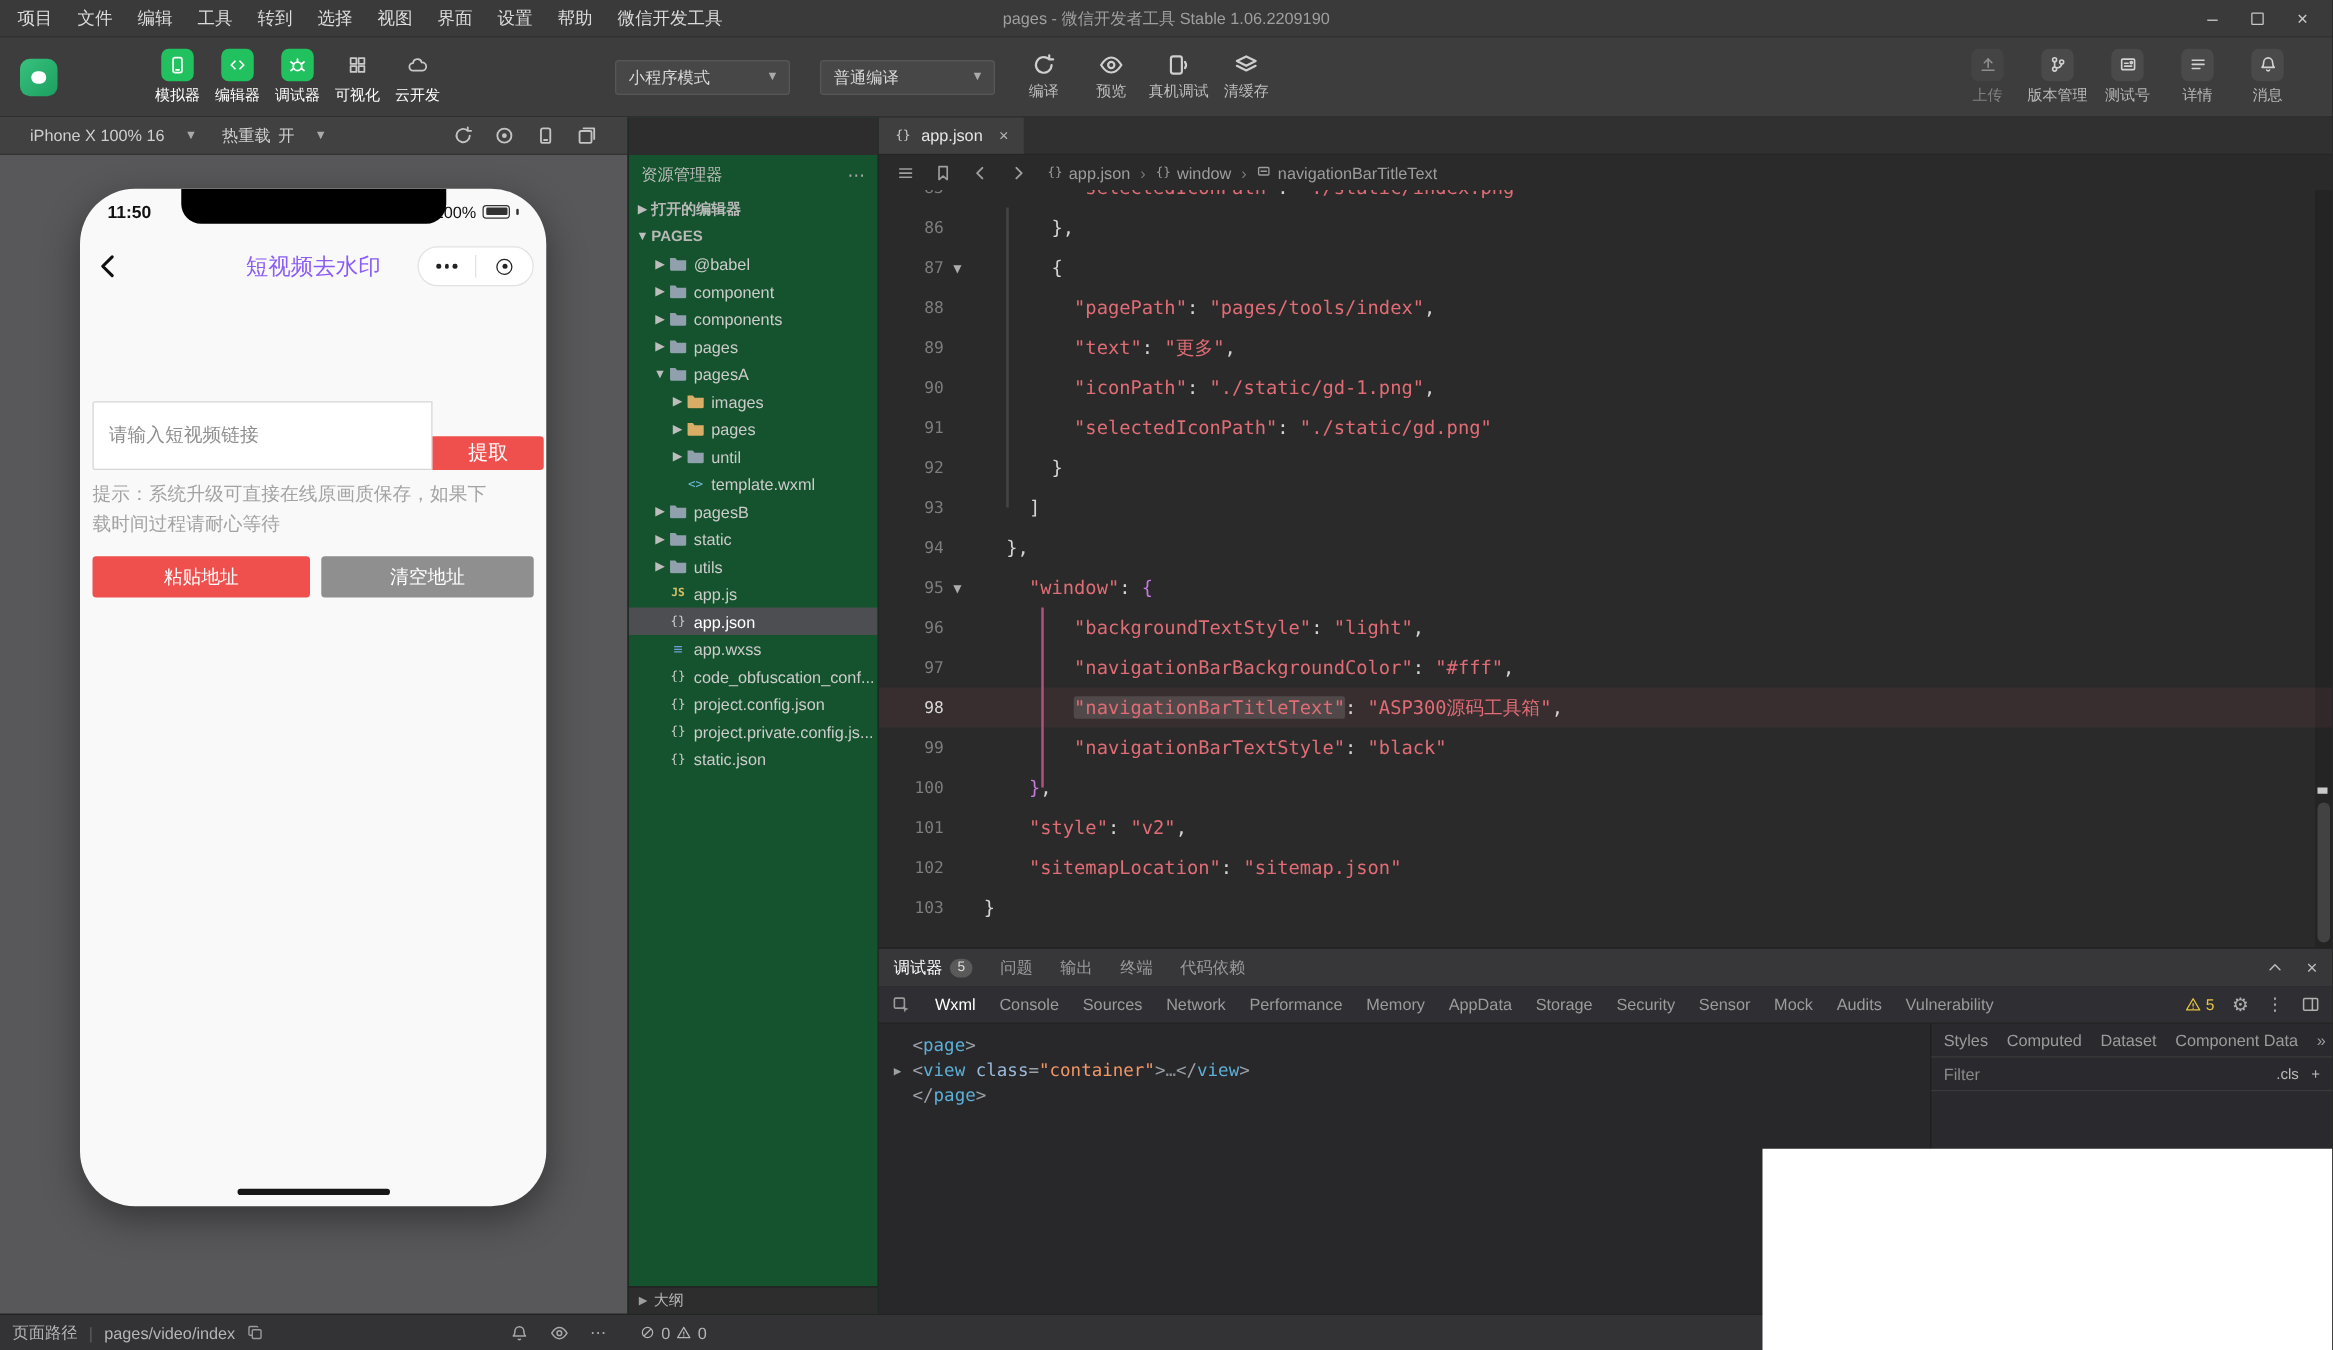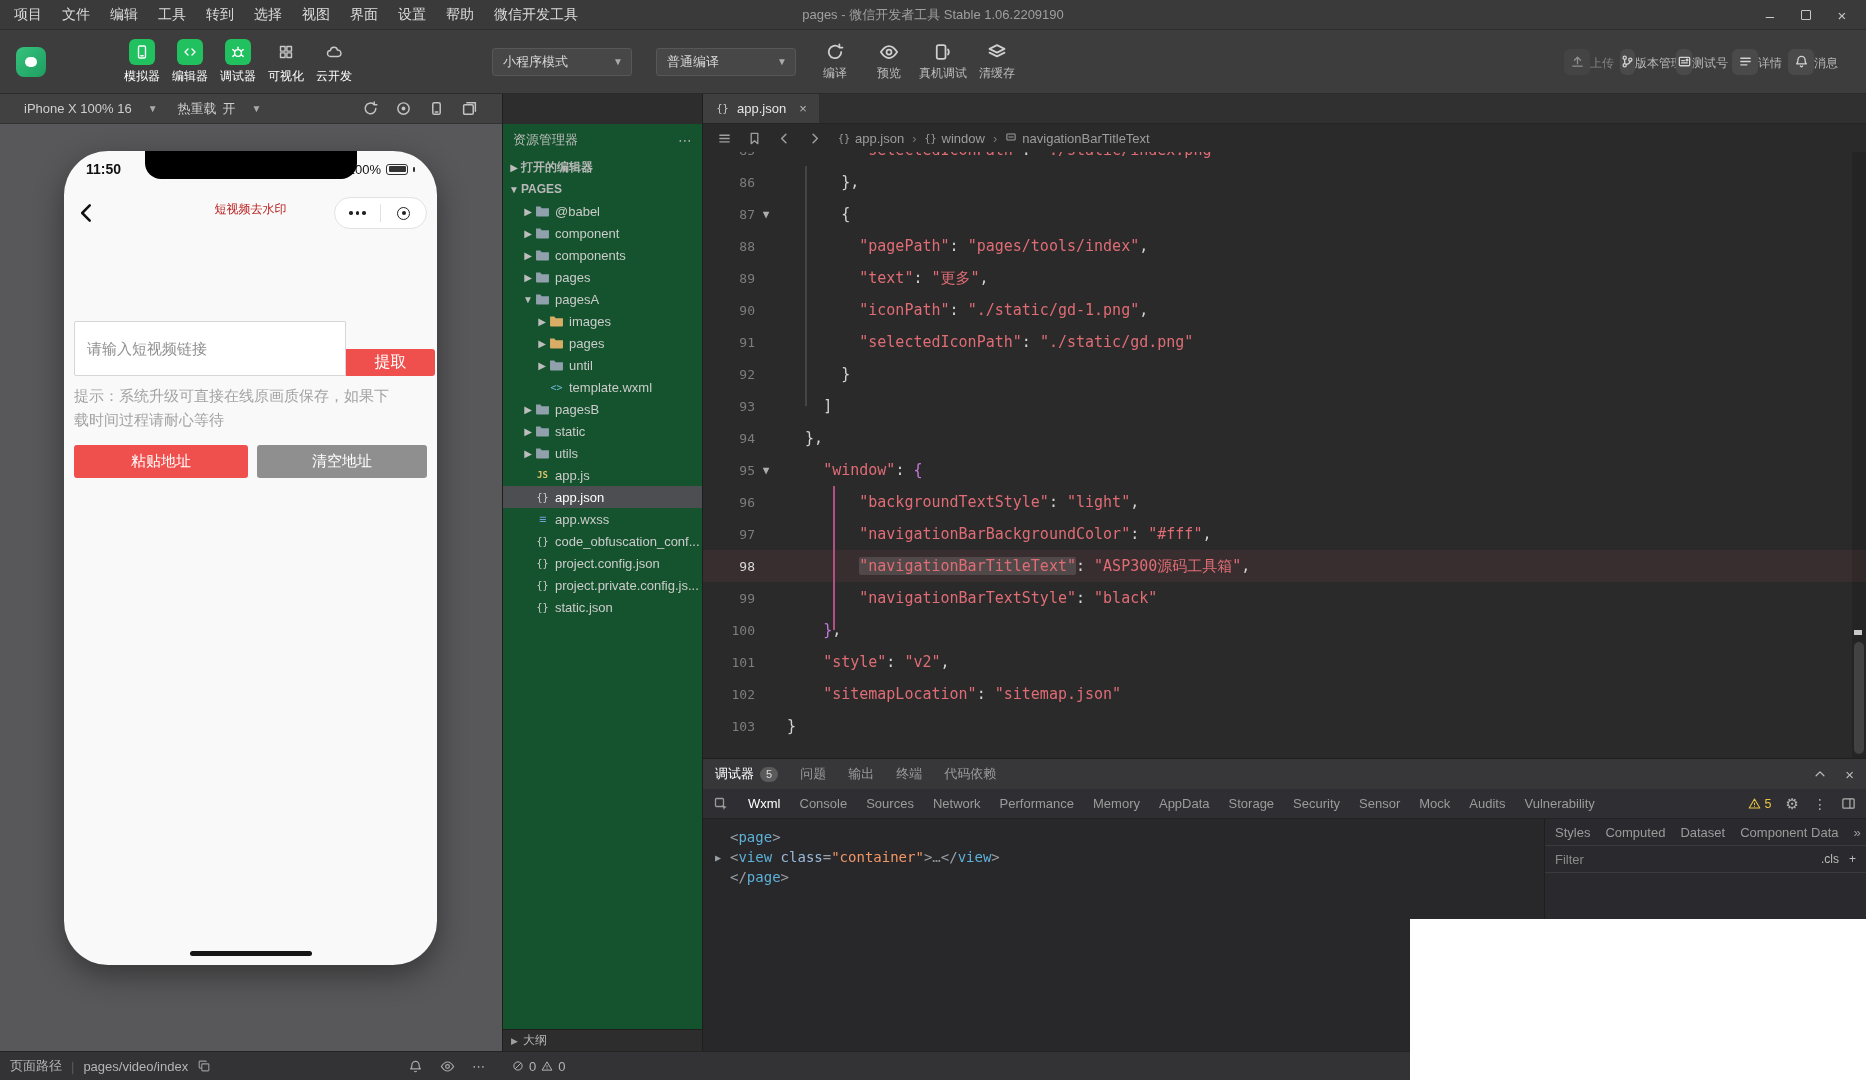--- a/index.html
+++ b/index.html
@@ -29,21 +29,21 @@
   .tico svg{width:16px;height:16px;}
   .tlabel{font-size:12px;color:#ffffff;margin-top:3px;white-space:nowrap;}
   .selects{display:flex;gap:24px;margin-left:134px;}
   .select{height:28px;min-width:140px;background:#474747;border:1px solid #575757;border-radius:3px;display:flex;align-items:center;justify-content:space-between;padding:0 8px 0 10px;font-size:13px;color:#d8d8d8;}
   .caret{font-size:10px;color:#aaa;margin-left:10px;}
   .actions{display:flex;margin-left:12px;}
   .abtn{min-width:54px;display:flex;flex-direction:column;align-items:center;}
   .aico{width:20px;height:20px;color:#cfcfcf;}
   .alabel{font-size:12px;color:#bdbdbd;margin-top:3px;white-space:nowrap;}
   .right-actions{display:flex;gap:4px;margin-left:auto;margin-right:26px;}
-  .rbtn{width:52px;display:flex;align-items:center;}
+  .rbtn{width:52px;display:flex;flex-direction:column;align-items:center;}
   .rbtn.dim{opacity:.55;}
   .rico{width:26px;height:26px;border-radius:6px;background:#4a4a4a;color:#d2d2d2;display:flex;align-items:center;justify-content:center;}
   .rico svg{width:15px;height:15px;}
   .rlabel{font-size:12px;color:#b8b8b8;margin-top:3px;white-space:nowrap;}
 
   
   .main{position:absolute;left:0;top:94px;right:0;bottom:29px;}
 
   
   .sim-col{position:absolute;left:0;top:0;width:502px;height:100%;background:#58585a;}
@@ -56,21 +56,21 @@
   .phone{position:absolute;left:64px;top:57px;width:373px;height:814px;background:#f9f9f9;border-radius:44px;box-shadow:0 10px 30px rgba(0,0,0,.4);overflow:hidden;}
   .notch{position:absolute;left:50%;top:0;transform:translateX(-50%);width:212px;height:28px;background:#000;border-radius:0 0 16px 16px;z-index:3;}
   .p-status{position:absolute;top:10px;left:0;right:0;display:flex;justify-content:space-between;align-items:center;padding:0 22px;z-index:2;}
   .p-time{font-size:14px;font-weight:700;color:#111;}
   .p-batt{display:flex;align-items:center;gap:5px;font-size:13px;color:#111;}
   .batt-body{width:22px;height:11px;border:1.5px solid #333;border-radius:3px;position:relative;}
   .batt-fill{position:absolute;top:1.5px;left:1.5px;bottom:1.5px;right:1.5px;background:#333;border-radius:1px;}
   .batt-nub{width:2px;height:5px;background:#333;border-radius:1px;}
   .p-nav{position:absolute;top:40px;left:0;right:0;height:46px;}
   .back-ico{position:absolute;left:12px;top:11px;width:22px;height:22px;color:#111;}
-  .p-title{position:absolute;left:0;right:0;top:10px;text-align:center;font-size:12px;color:#b91c1c;font-weight:500;}
+  .p-title{position:absolute;left:0;right:0;top:10px;text-align:center;font-size:18px;color:#8b5cf6;font-weight:500;}
   .capsule{position:absolute;right:10px;top:6px;width:93px;height:32px;border:1px solid #e2e2e2;border-radius:16px;background:rgba(255,255,255,.9);display:flex;align-items:center;}
   .cap-half{flex:1;display:flex;align-items:center;justify-content:center;}
   .cap-div{width:1px;height:18px;background:#e2e2e2;}
   .cap-dots{display:flex;gap:3px;}
   .cap-dot{width:3.5px;height:3.5px;border-radius:50%;background:#222;}
   .cap-target{width:13px;height:13px;border:1.5px solid #222;border-radius:50%;display:flex;align-items:center;justify-content:center;}
   .cap-target-dot{width:4px;height:4px;background:#222;border-radius:50%;}
   .p-input-row{position:absolute;left:10px;top:170px;display:flex;height:55px;}
   .p-input{width:272px;height:100%;border:1px solid #d6d6d6;background:#fff;padding:0 12px;font-size:15px;color:#333;border-radius:2px 0 0 2px;outline:none;font-family:inherit;}
   .p-input::placeholder{color:#8f8f8f;}

